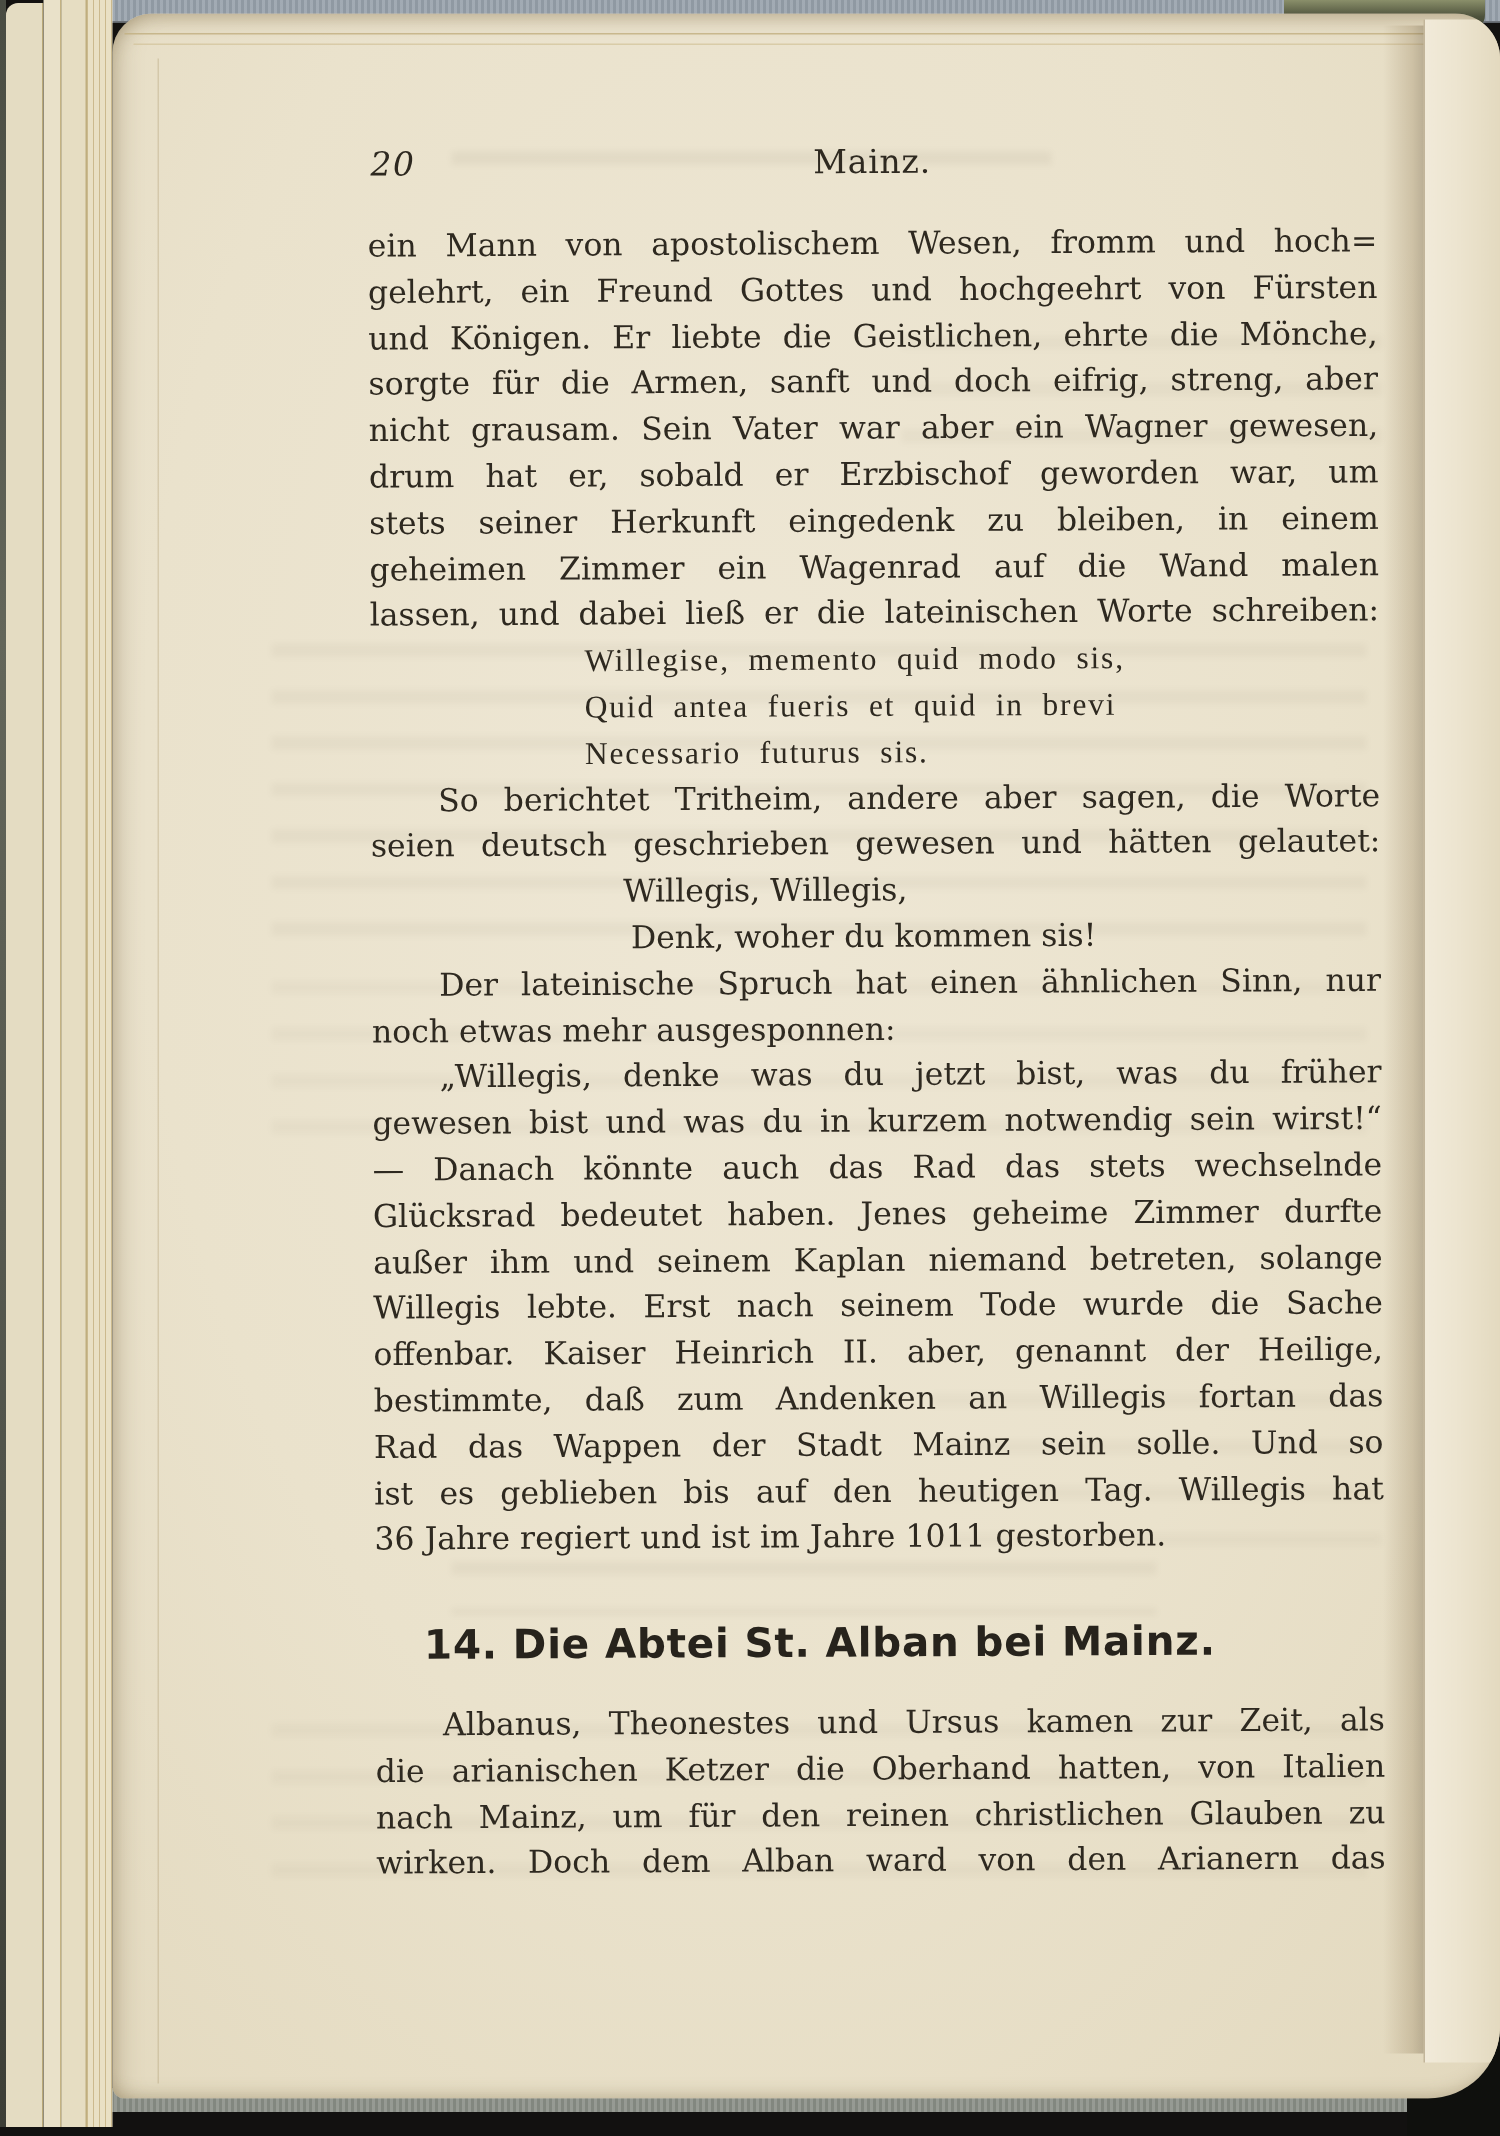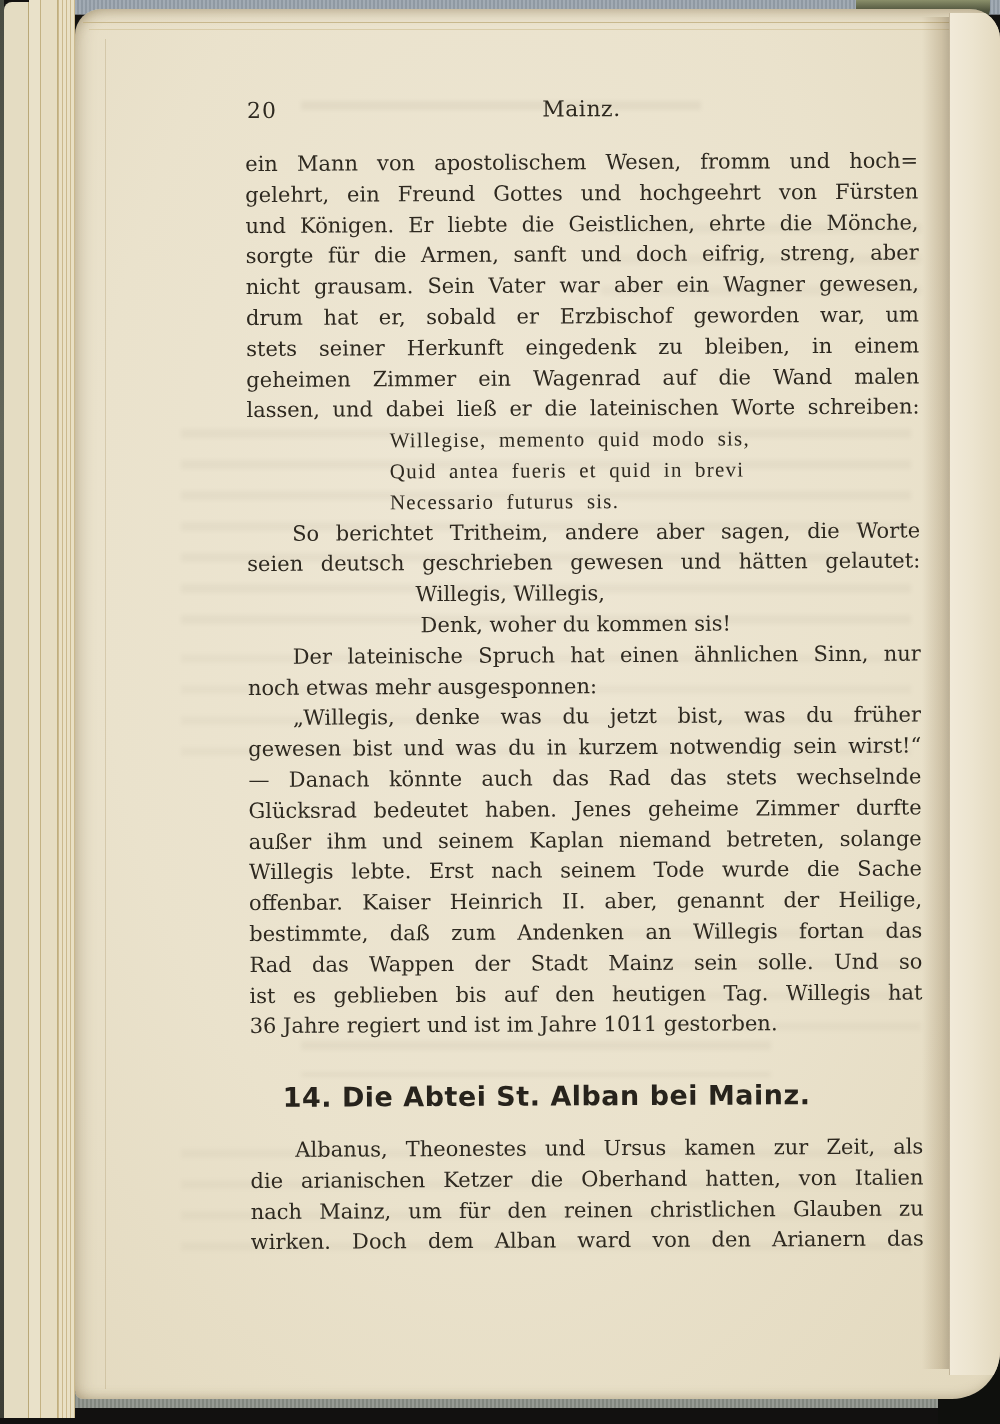--- a/index.html
+++ b/index.html
@@ -54,21 +54,21 @@
     border-left:1px solid rgba(118,98,68,.30);}
 
   
   .ghost{position:absolute;filter:blur(2.2px);pointer-events:none;
     background:repeating-linear-gradient(180deg, rgba(112,100,78,.55) 0 9px, rgba(112,100,78,0) 9px 31px);}
 
   
   .content{position:absolute;left:0;top:0;width:100%;height:100%;transform:rotate(-0.3deg);
     transform-origin:40% 50%;color:var(--ink);}
   .header-row{position:absolute;left:173px;top:88px;width:673px;height:30px;font-size:22px;}
-  .page-number{position:absolute;left:2px;top:0;letter-spacing:1px;}
+  .page-number{position:absolute;left:2px;top:0;letter-spacing:1px;font-style:italic;}
   .running-header{position:absolute;left:0;width:100%;text-align:center;top:0;letter-spacing:.5px;}
 
   .lines{position:absolute;left:173px;top:139px;width:673px;font-size:21px;line-height:30.8px;}
   .line{text-align:justify;text-align-last:justify;white-space:normal;}
   .line.left{text-align:left;text-align-last:auto;}
   .line.ind{text-indent:45px;}
   .line.verse-lat{text-align:left;text-align-last:auto;margin-left:143px;
     font-family:"Liberation Serif",serif;letter-spacing:1.2px;word-spacing:6px;}
   .line.verse-ger1{text-align:left;text-align-last:auto;margin-left:168px;}
   .line.verse-ger2{text-align:left;text-align-last:auto;margin-left:173px;}

